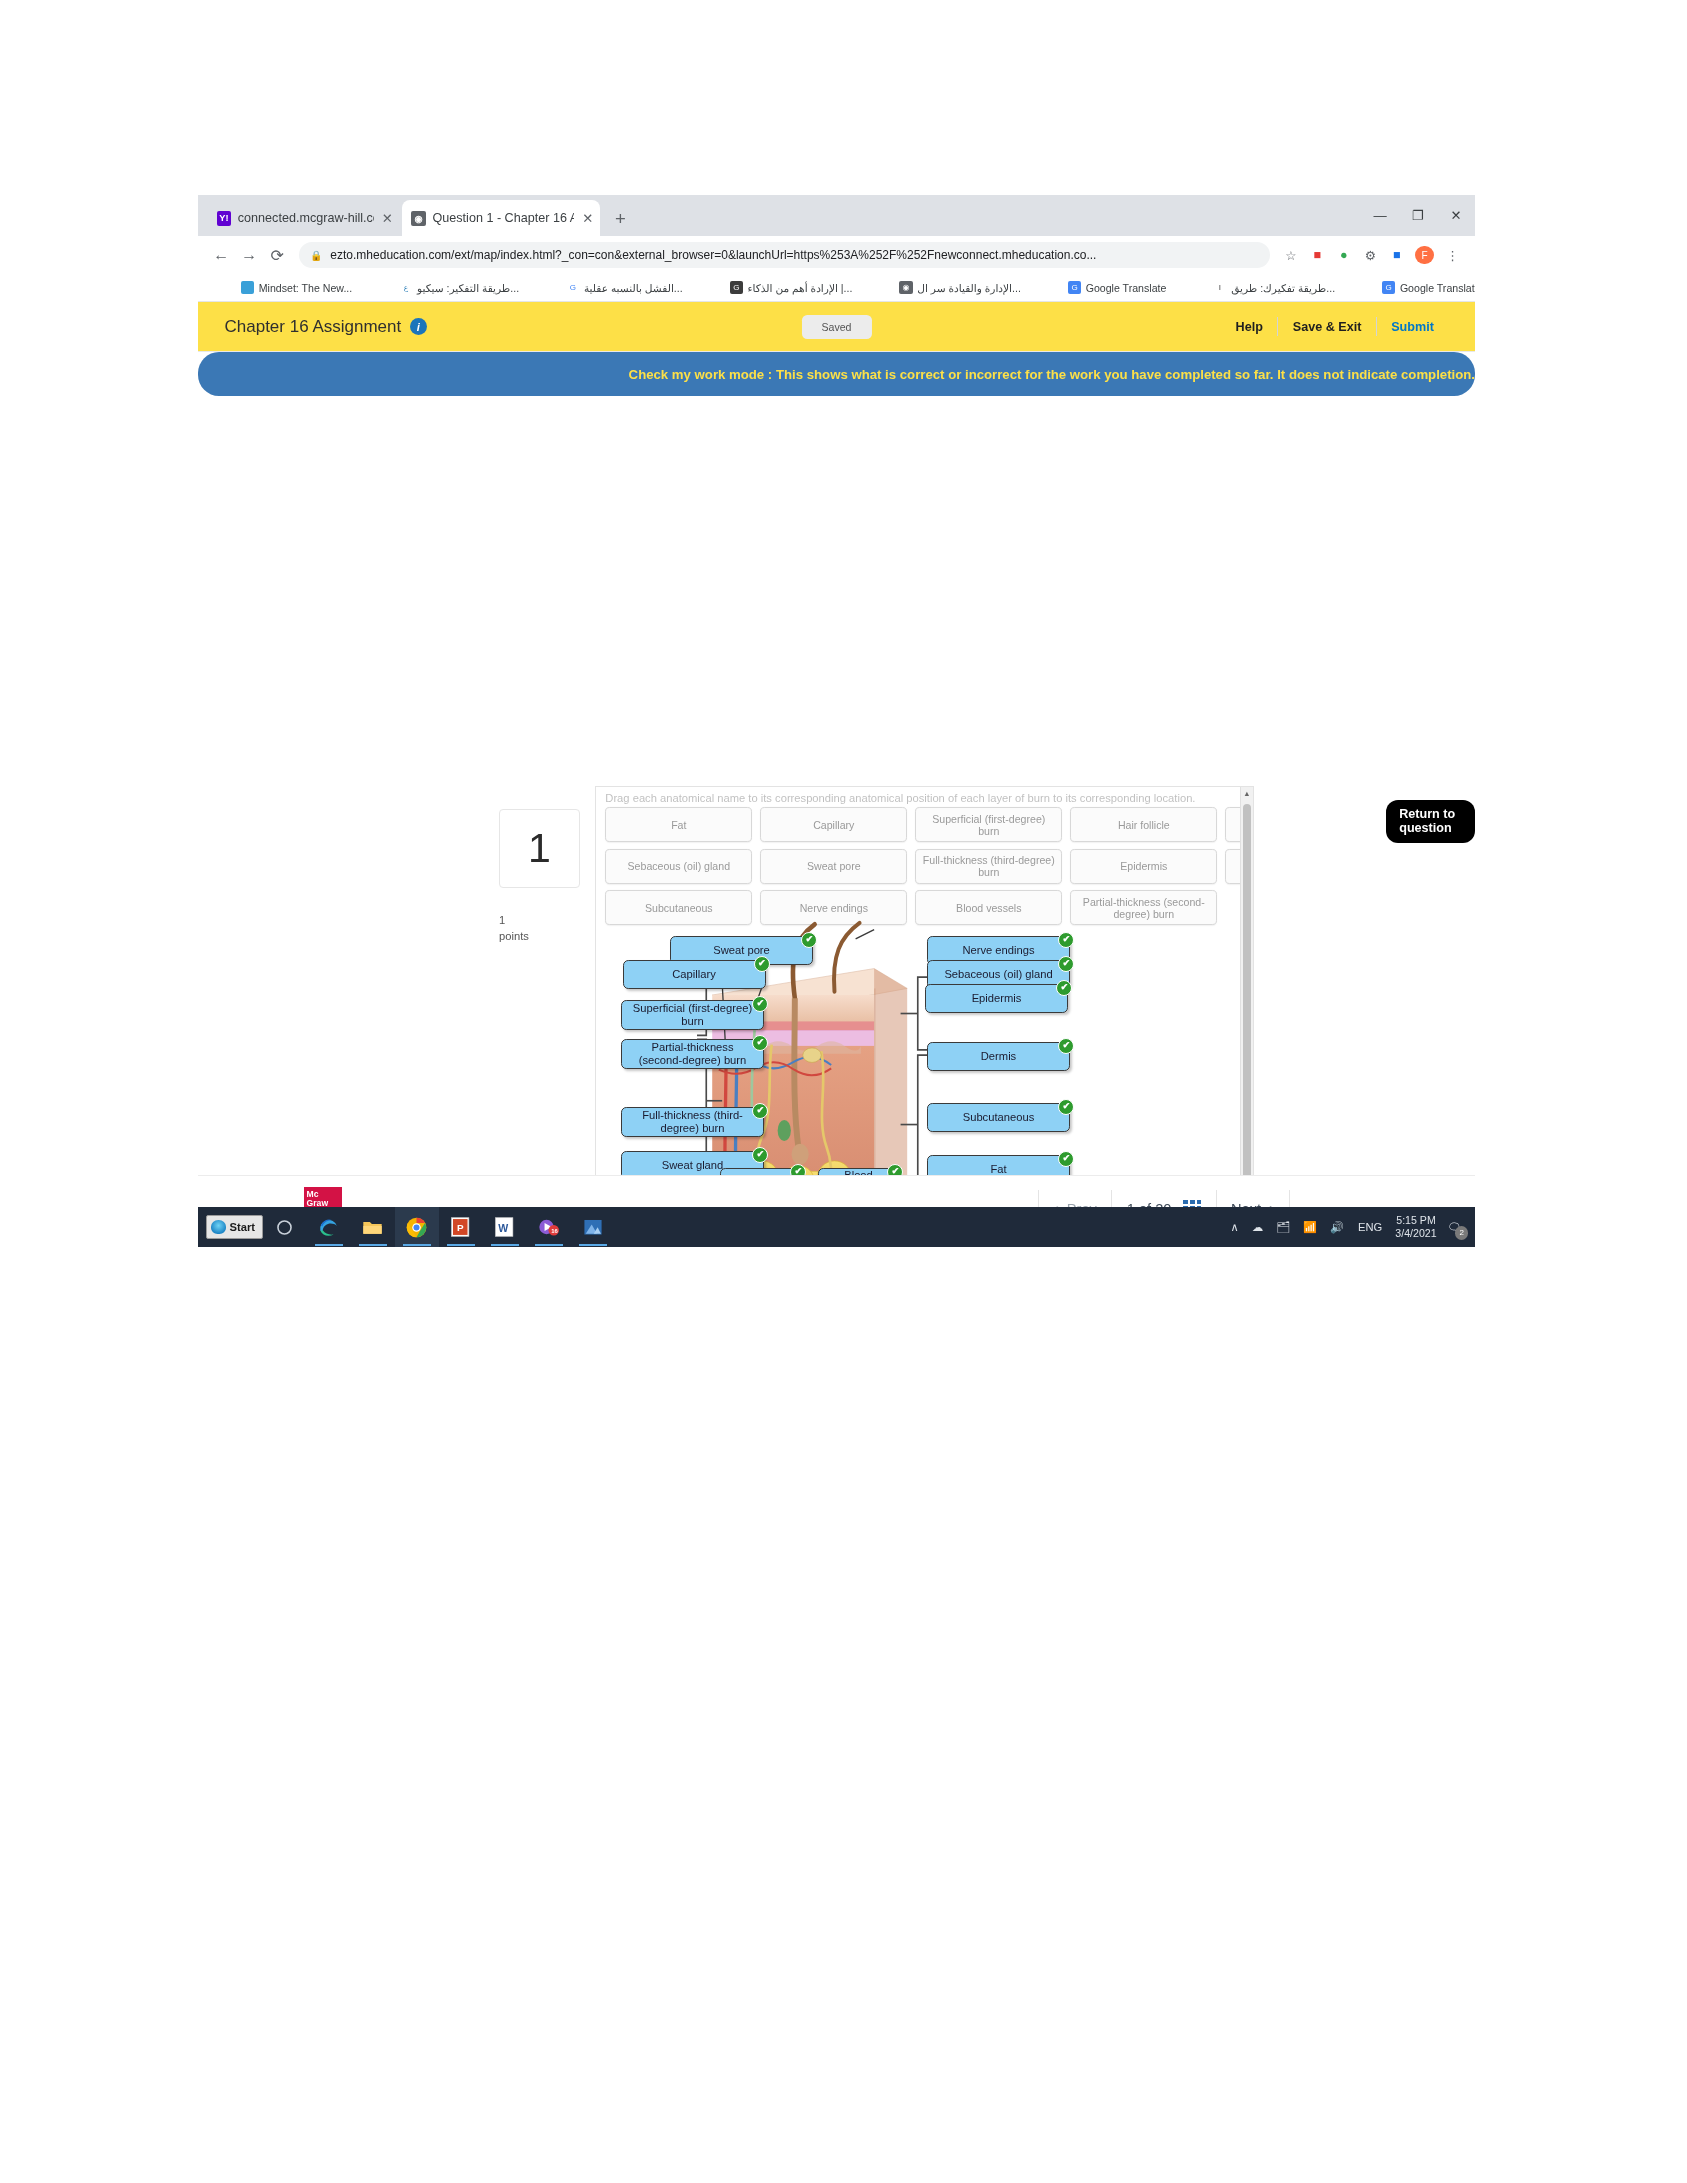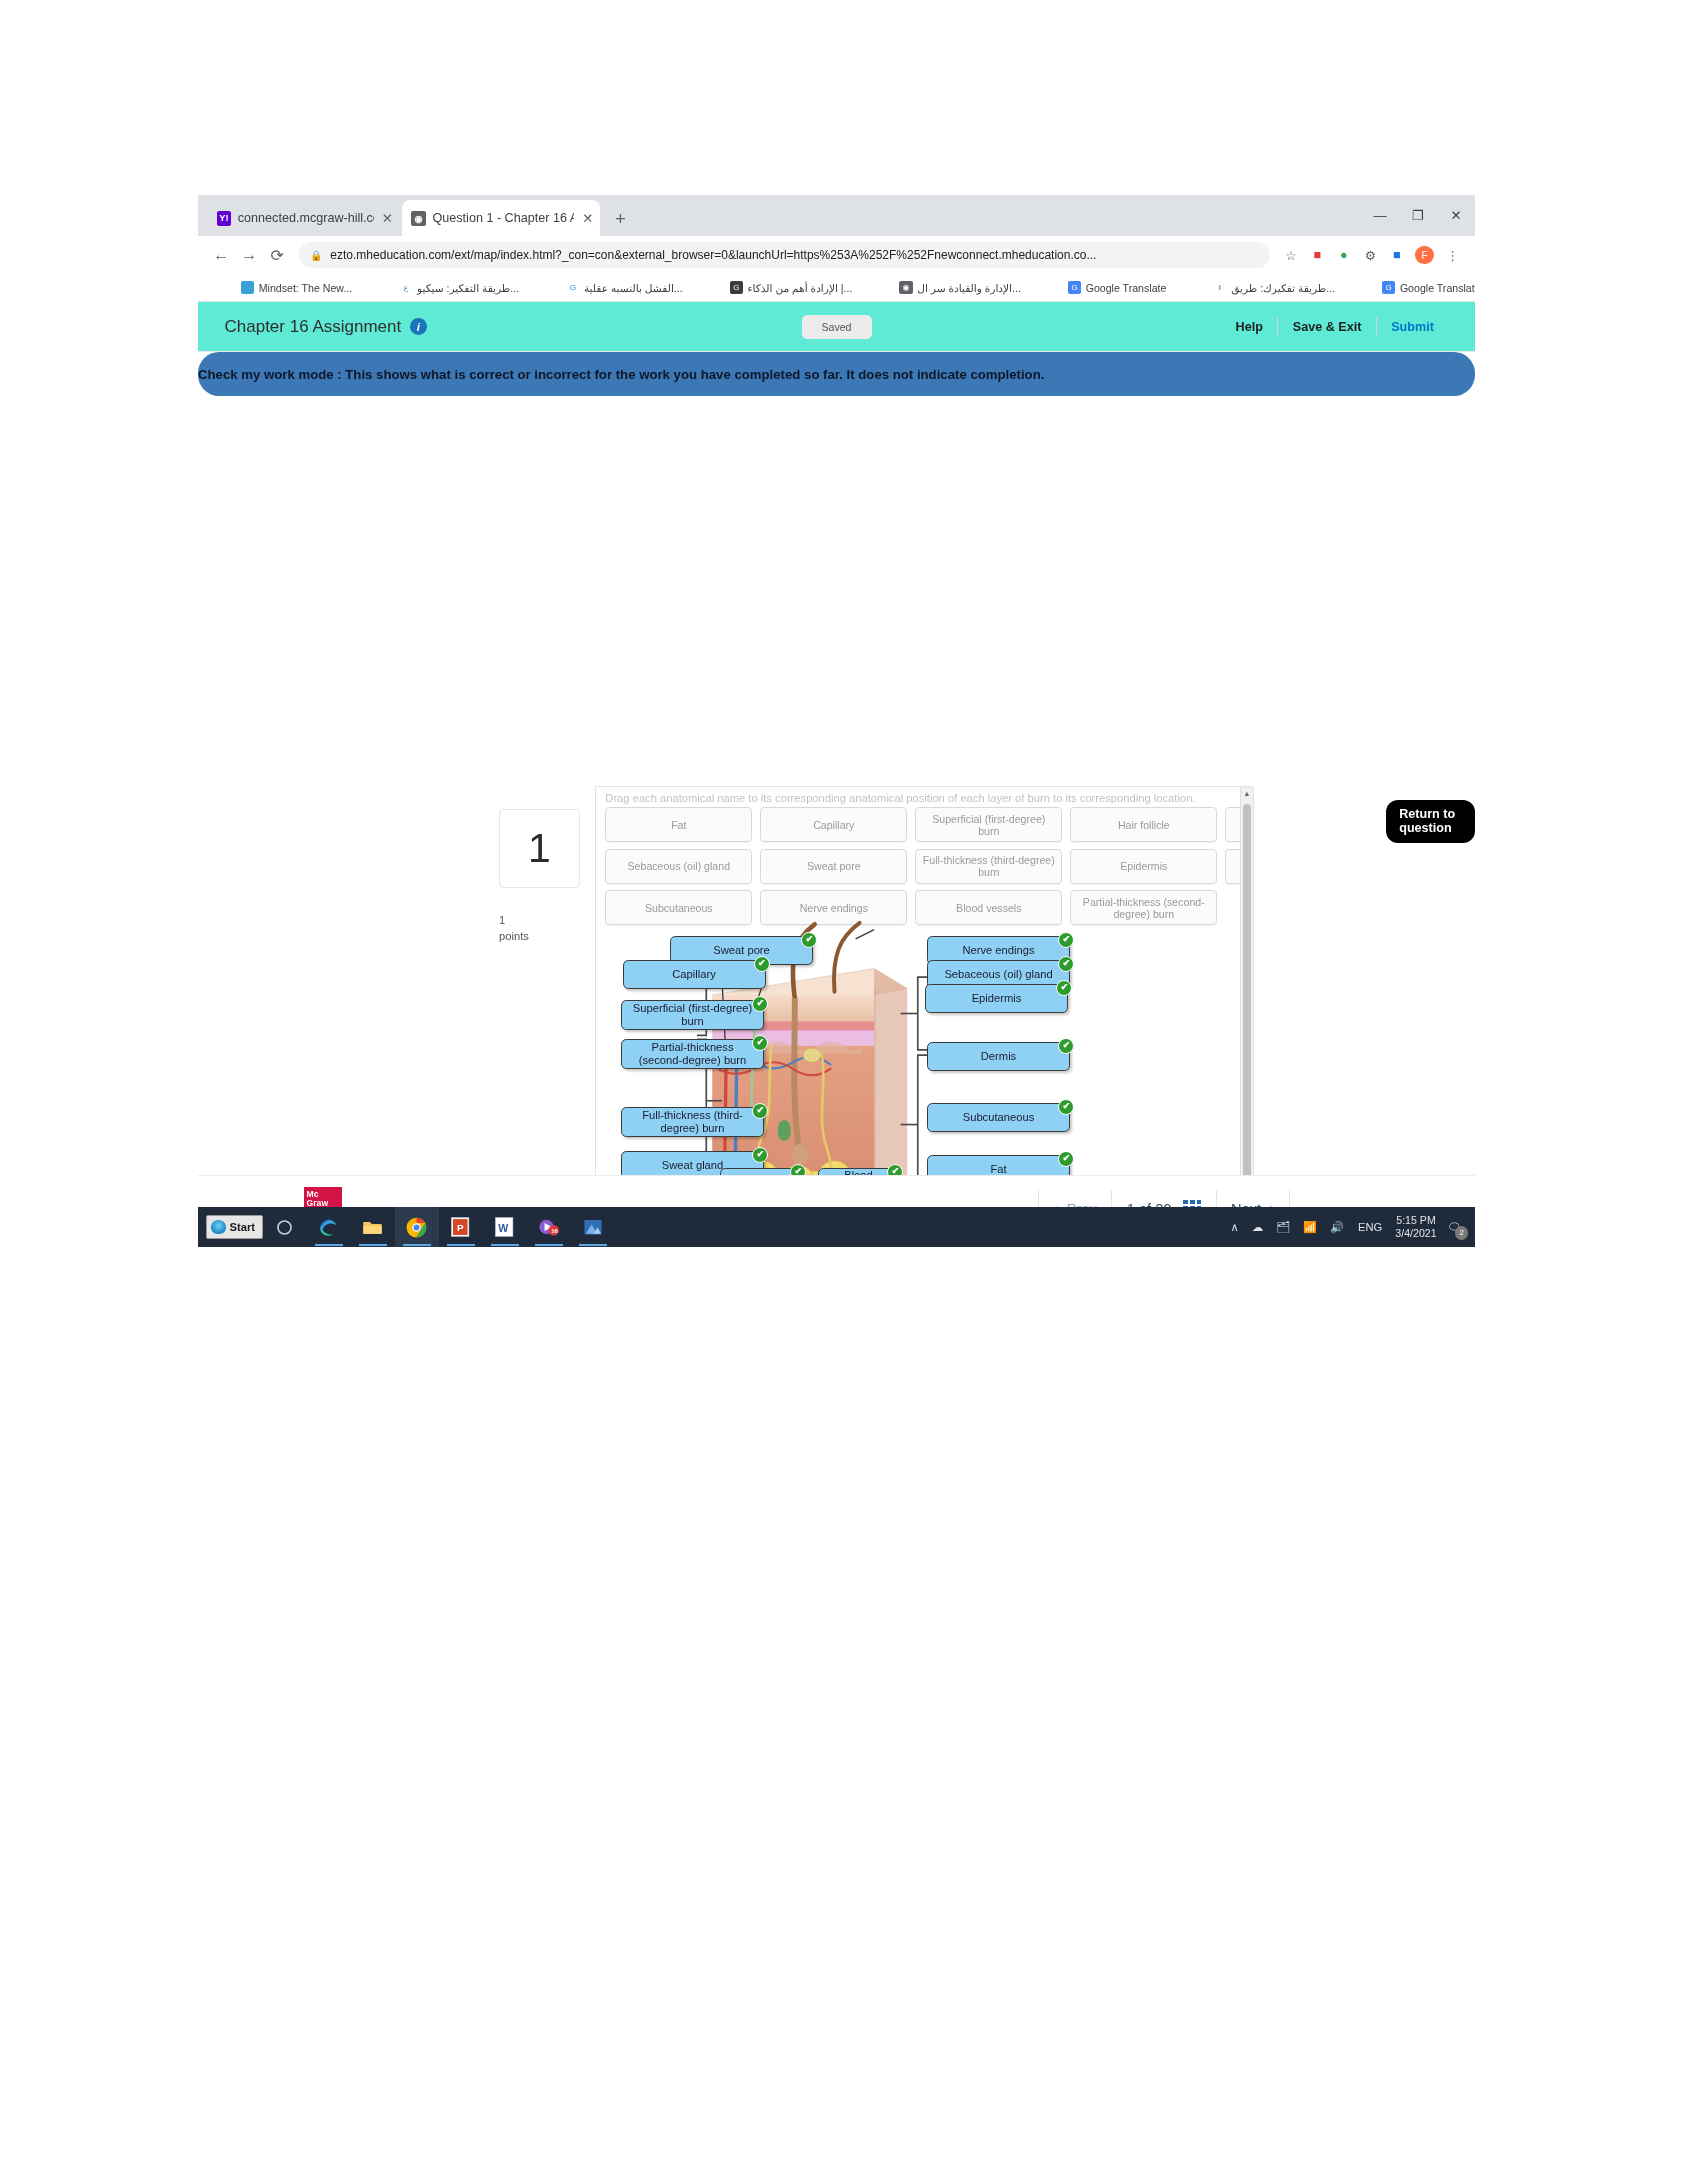--- a/index.html
+++ b/index.html
@@ -95,21 +95,21 @@
     display:flex;align-items:center;justify-content:center;
     font-size: 8px; color:#fff; flex:0 0 13.2px;
   }
   .bm-overflow { margin-left:auto; font-size: 12.6px; color:#5f6368; padding-right:2.6px;}
 
   
   #page { position: relative; background:#fff; height: 939px; }
 
   .mh-header {
     height: 50px; display:flex; align-items:center;
-    padding: 0 26.5px; background: #5eead4;
+    padding: 0 26.5px; background: #fde047;
     border-bottom: 0.7px solid #e8e8e8;
     position: relative;
   }
   .mh-title { font-size: 17px; color:#2f2f2f; }
   .info-badge {
     width: 17px; height: 17px; border-radius: 50%;
     background:#1b75bb; color:#fff; font-size:11.2px; font-weight:bold;
     display:flex;align-items:center;justify-content:center;
     margin-left: 8.6px; font-style: italic;
   }
@@ -117,21 +117,21 @@
     position:absolute; left: 50%; transform: translateX(-50%);
     background:#ececec; color:#555; font-size:10.6px;
     padding: 6px 20px; border-radius: 5.3px;
   }
   .hdr-right { margin-left:auto; display:flex; align-items:center; font-size: 12.6px; }
   .hdr-right a { color:#1f1f1f; font-weight:bold; text-decoration:none; padding: 0 14.6px; }
   .hdr-right a.submit { color:#0077c8; }
   .hdr-sep { width:0.7px; height: 18.5px; background:#d4d4d4; }
 
   .checkbar {
-    background:#3b78b5; color:#0f172a; text-align:left;
+    background:#3b78b5; color:#fde047; text-align:right;
     font-size: 13.2px; font-weight: bold; padding: 14.6px 0; border-radius: 21px;
   }
 
   .workspace { position: relative; height: 668px; }
 
   .qnum-box {
     position:absolute; left: 301px; top: 413px;
     width: 81px; height: 79px; border: 0.7px solid #e6e6e6;
     border-radius: 4px; background:#fff;
     display:flex; align-items:center; justify-content:center;

